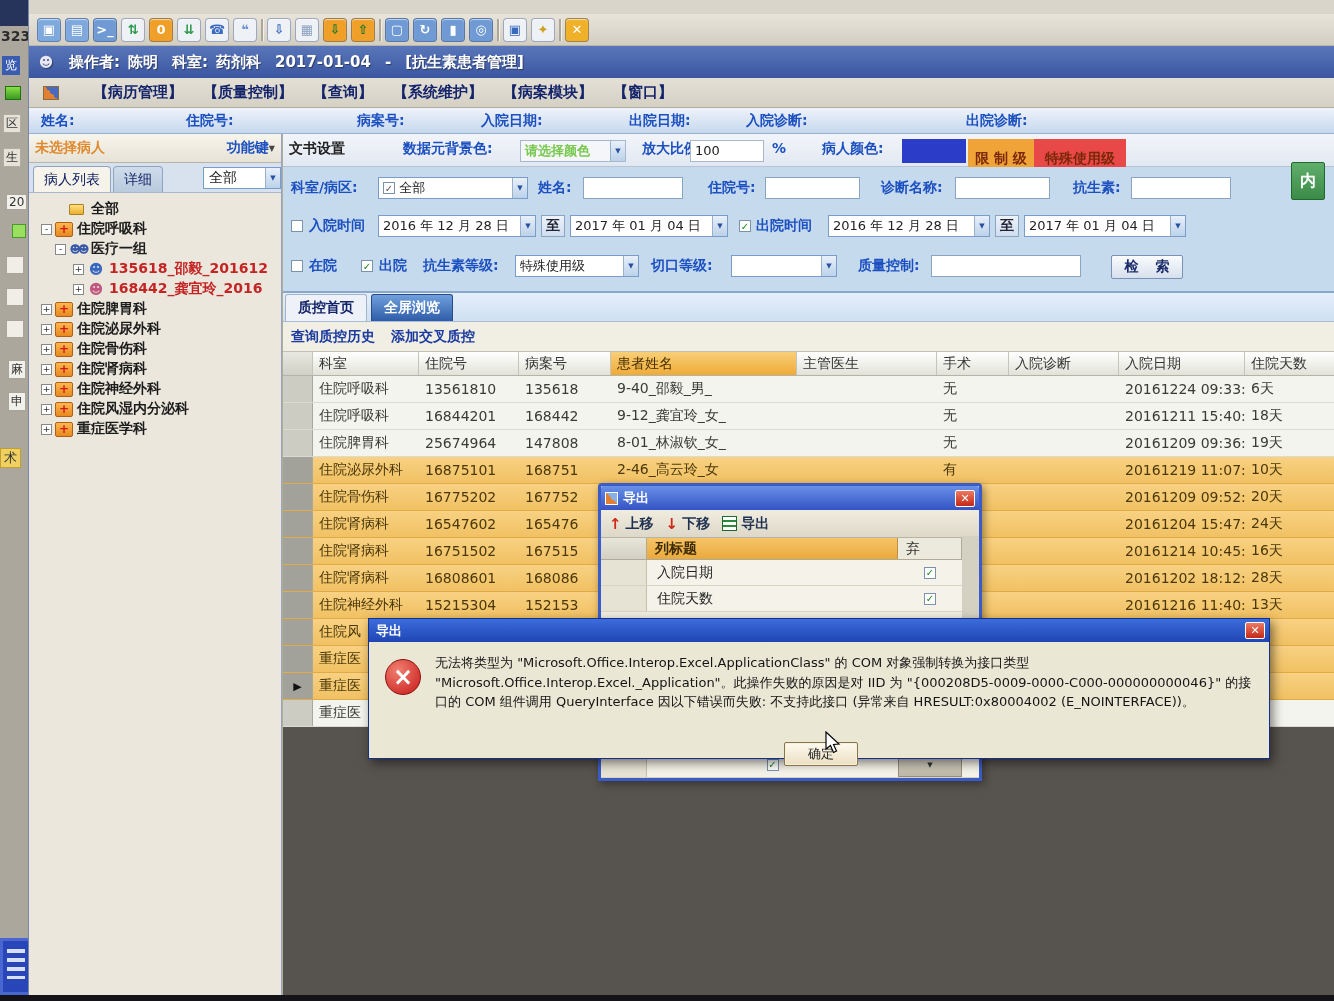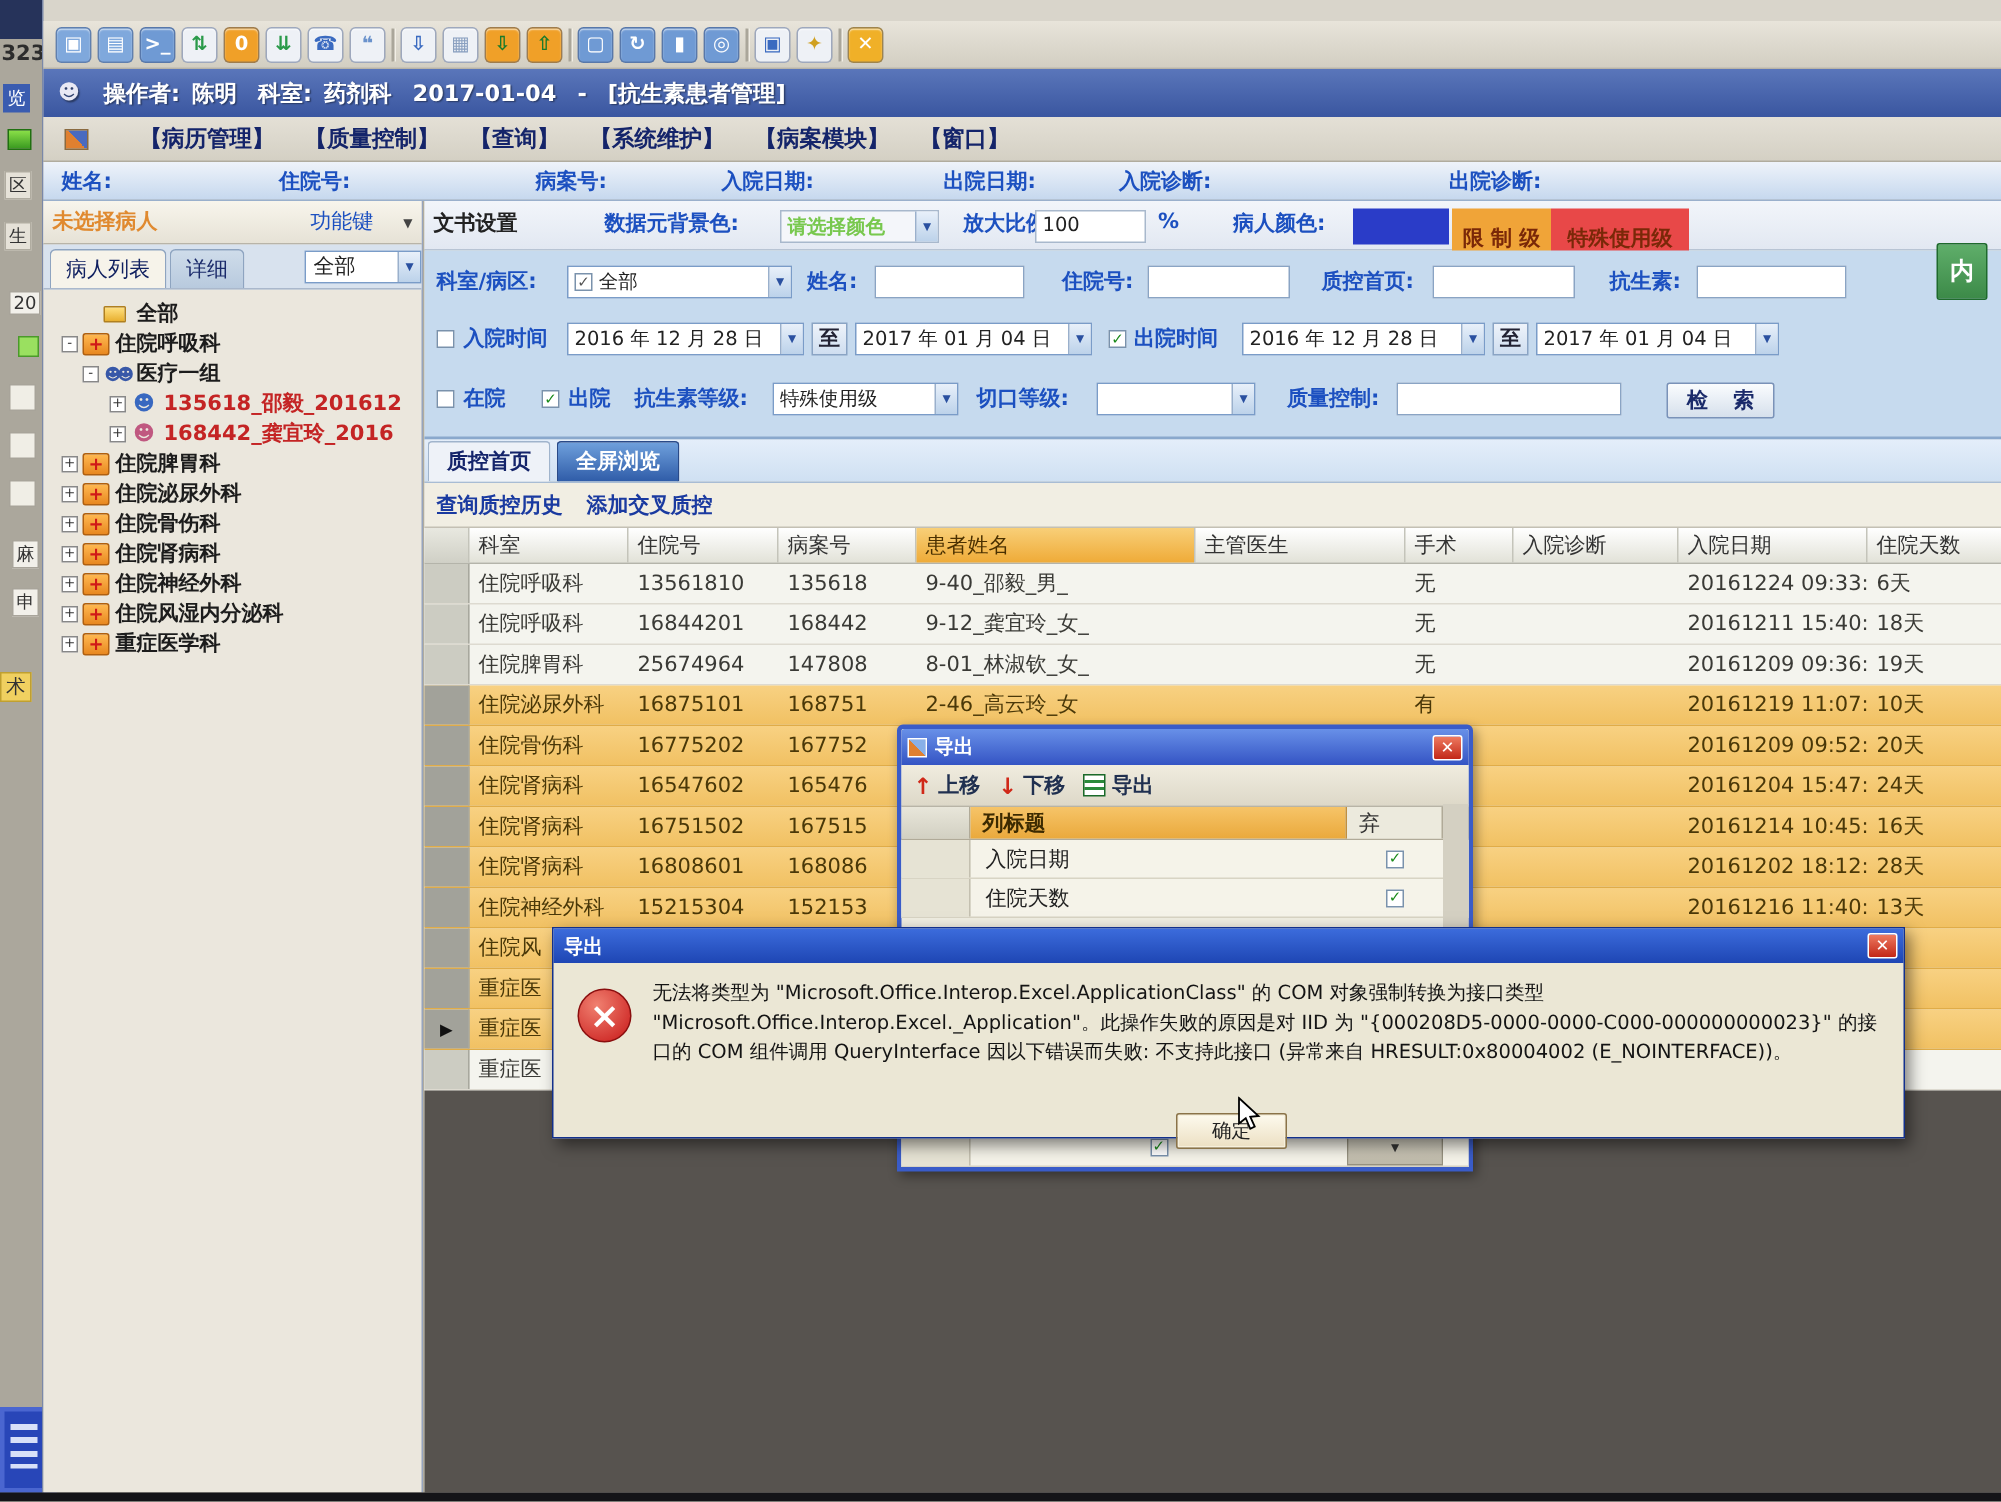--- a/index.html
+++ b/index.html
@@ -47,21 +47,21 @@
   .filterbar span{position:absolute;top:4px;color:#1c50c0;font-weight:bold;font-size:14px}
   .filterbar span:nth-of-type(1){left:12px}.filterbar span:nth-of-type(2){left:157px}
   .filterbar span:nth-of-type(3){left:328px}.filterbar span:nth-of-type(4){left:452px}
   .filterbar span:nth-of-type(5){left:600px}.filterbar span:nth-of-type(6){left:717px}
   .filterbar span:nth-of-type(7){left:937px}
 
   
   .sidebar{position:absolute;left:0;top:134px;width:253px;height:861px;background:#ebe7dd;border-right:1px solid #96a4be}
   .func-row{position:relative;height:29px;background:linear-gradient(#f8f5ec,#e6e2d6);border-bottom:1px solid #b8b4a8;display:flex;align-items:center;padding:0 6px}
   .no-patient{color:#e08a30;font-weight:bold}
-  .fn-key{margin-left:auto;color:#1c50c0;font-weight:normal;display:flex;align-items:center;gap:20px}
+  .fn-key{margin-left:auto;color:#1c50c0;font-weight:bold;display:flex;align-items:center;gap:0}
   .fn-key i{font-style:normal;font-size:8px;color:#444}
   .side-tabs{position:relative;height:30px;background:#d8e2ee;border-bottom:1px solid #aab8cc;display:flex;align-items:flex-end;padding-left:4px;gap:2px}
   .stab{height:26px;padding:0 10px;display:flex;align-items:center;font-weight:normal;color:#1a2a6a;background:linear-gradient(#cfdcea,#b8cade);border:1px solid #8ea4c0;border-bottom:none;border-radius:4px 4px 0 0;font-size:14px}
   .stab.active{background:#f6f3ea;color:#102060}
   .scope-combo{margin-left:14px;margin-bottom:3px;width:78px;height:22px;background:#fff;border:1px solid #7a9cc8;display:flex;align-items:center;padding-left:5px;font-size:14px}
   .tree{padding:6px 0 0 4px}
   .tree-row{height:20px;display:flex;align-items:center;white-space:nowrap}
   .texp{width:11px;height:11px;border:1px solid #888;background:#fff;display:inline-flex;align-items:center;justify-content:center;font-size:9px;line-height:1;color:#333;margin-right:3px;flex:none}
   .texp.noexp{visibility:hidden}
   .ticon{width:18px;height:15px;display:inline-flex;align-items:center;justify-content:center;margin-right:4px;flex:none}
@@ -400,21 +400,21 @@
           <span class="cb checked gray"></span>&nbsp;<span>全部</span><span class="dd"></span></span>
         <span class="sp-item" style="left:255px;top:2px">
             <span class="sp-lab">姓名:</span>
           </span>
         <span class="sp-item inp" style="left:300px;width:100px"></span>
         <span class="sp-item" style="left:425px;top:2px">
             <span class="sp-lab">住院号:</span>
           </span>
         <span class="sp-item inp" style="left:482px;width:95px"></span>
         <span class="sp-item" style="left:598px;top:2px">
-            <span class="sp-lab">质控首页:</span>
+            <span class="sp-lab">诊断名称:</span>
           </span>
         <span class="sp-item inp" style="left:672px;width:95px"></span>
         <span class="sp-item" style="left:790px;top:2px">
             <span class="sp-lab">抗生素:</span>
           </span>
         <span class="sp-item inp" style="left:848px;width:100px"></span>
       </div>
 
       <div class="row" style="top:48px;height:26px">
         <span class="sp-item" style="left:8px;top:5px">
@@ -734,21 +734,21 @@
   </div>
 </div>
 
 <div class="abs error-dlg">
   <div class="err-title">
     <span>导出</span>
     <span class="xclose" style="margin-left:auto">✕</span>
   </div>
   <div class="err-body">
     <div class="err-ico">×</div>
-    <div class="err-msg">无法将类型为 "Microsoft.Office.Interop.Excel.ApplicationClass" 的 COM 对象强制转换为接口类型 "Microsoft.Office.Interop.Excel._Application"。此操作失败的原因是对 IID 为 "{000208D5-0000-0000-C000-000000000023}" 的接口的 COM 组件调用 QueryInterface 因以下错误而失败: 不支持此接口 (异常来自 HRESULT:0x80004002 (E_NOINTERFACE))。</div>
+    <div class="err-msg">无法将类型为 "Microsoft.Office.Interop.Excel.ApplicationClass" 的 COM 对象强制转换为接口类型 "Microsoft.Office.Interop.Excel._Application"。此操作失败的原因是对 IID 为 "{000208D5-0009-0000-C000-000000000046}" 的接口的 COM 组件调用 QueryInterface 因以下错误而失败: 不支持此接口 (异常来自 HRESULT:0x80004002 (E_NOINTERFACE))。</div>
     <div class="ok-btn">确定</div>
   </div>
 </div>
 
 <svg class="abs cursor" width="22" height="24" viewBox="0 0 22 24">
   <path d="M2,1 L2,18 L6.5,14.5 L9.5,21.5 L12.5,20 L9.5,13.5 L15,13 Z" fill="#fff" stroke="#000" stroke-width="1.2"></path>
 </svg>
 
 <div class="abs" id="bottom-strip"></div>
 

